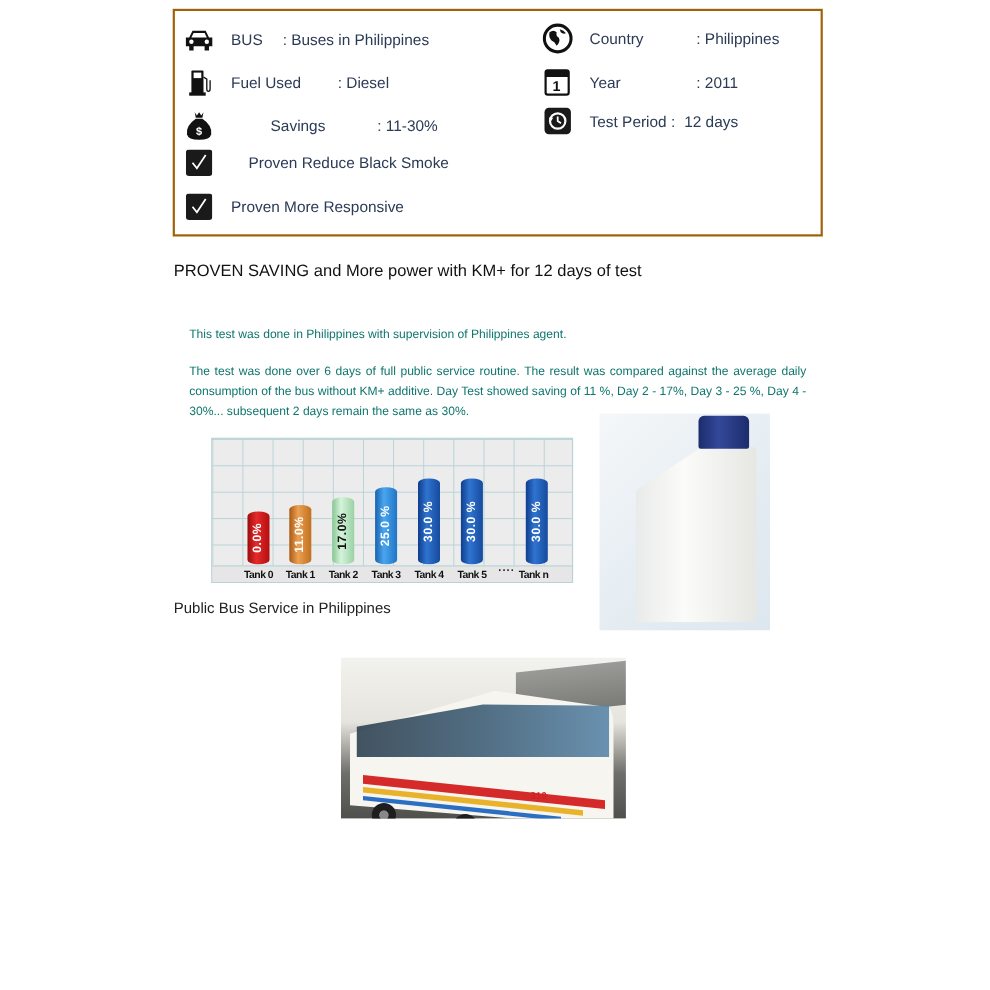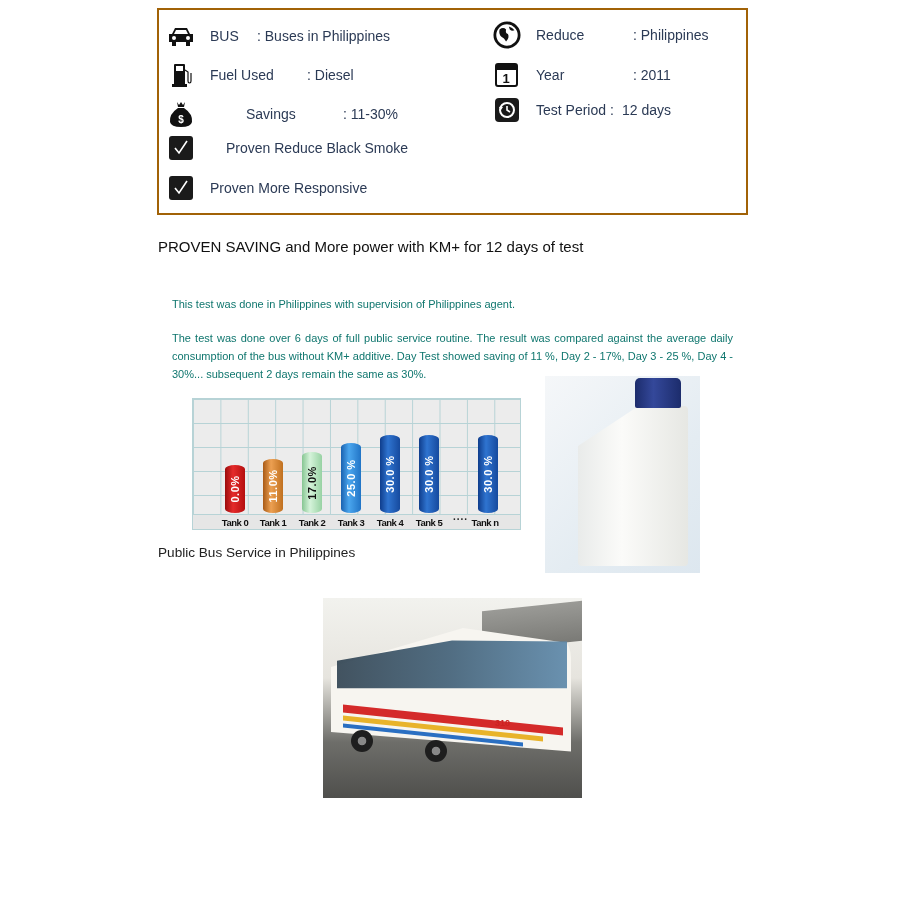--- a/index.html
+++ b/index.html
@@ -135,22 +135,22 @@
       background: repeating-linear-gradient(to bottom, rgba(255,255,255,0.35) 0 1px, transparent 1px 6px); }
 
     .caption {
       position: absolute;
       left: 158px; top: 545px;
       font-size: 13.6px;
       color: #222;
     }
     .bus-photo {
       position: absolute;
-      left: 323px; top: 598px;
-      width: 259px; height: 200px;
+      left: 310px; top: 598px;
+      width: 259px; height: 146px;
       overflow: hidden;
       background: linear-gradient(to bottom, #f2f2ee 0%, #e6e4de 40%, #6e6e6a 72%, #4f4f4c 100%);
       text-decoration: underline;
     }
     .bus-photo .overpass {
       position: absolute; right: 0; top: 8px; width: 100px; height: 40px;
       background: linear-gradient(to bottom, #9a9a96, #7a7a76);
       transform: skewY(-6deg);
     }
     .bus-photo .bus-body {
@@ -242,21 +242,21 @@
   </div>
 
   <div class="info-row" style="left:334px; top:11px;">
     <span class="icon">
       <svg width="30" height="30" viewBox="0 0 30 30">
           <circle cx="15" cy="15" r="13" fill="#fff" stroke="#111" stroke-width="3"></circle>
           <path d="M7 9 Q11 6 14 9 Q13 13 16 14 Q18 18 14 22 Q12 18 9 17 Q6 14 7 9 Z" fill="#111"></path>
           <path d="M17 6 Q21 7 23 10 Q20 11 18 9 Z" fill="#111"></path>
         </svg>
     </span>
-    <span class="label" style="width:97px;">Reduce</span>
+    <span class="label" style="width:97px;">Country</span>
     <span class="value">:  Philippines</span>
   </div>
   <div class="info-row" style="left:334px; top:51px;">
     <span class="icon">
       <svg width="26" height="26" viewBox="0 0 26 26">
           <rect x="2" y="2" width="21" height="22" rx="2" fill="#fff" stroke="#111" stroke-width="2"></rect>
           <rect x="2" y="2" width="21" height="6" fill="#111"></rect>
           <text x="12" y="21" font-size="13" font-weight="bold" fill="#111" text-anchor="middle" font-family="Liberation Sans, sans-serif">1</text>
         </svg>
     </span>

